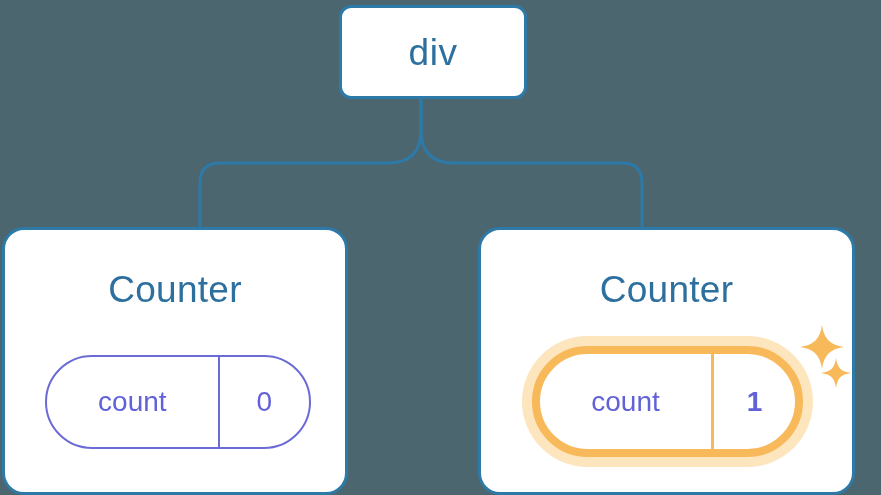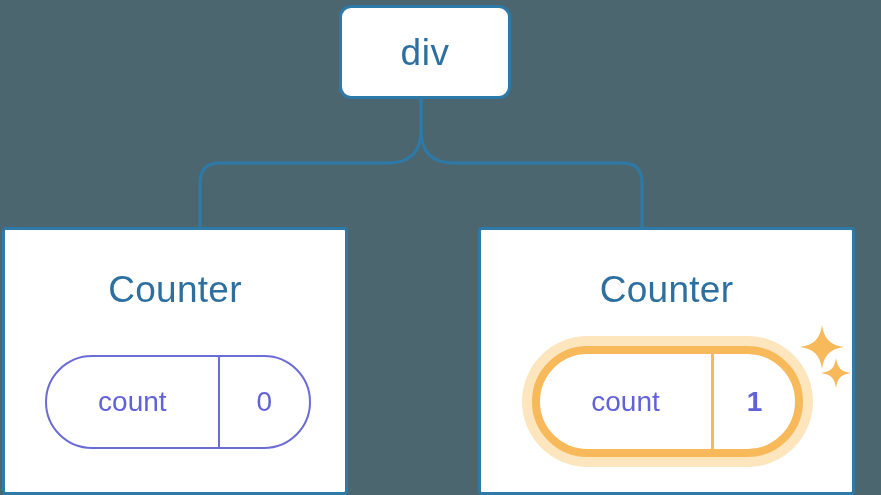--- a/index.html
+++ b/index.html
@@ -27,21 +27,21 @@
     width: 881px;
     height: 495px;
     pointer-events: none;
   }
 
   
   .node-root {
     position: absolute;
     left: 339px;
     top: 5px;
-    width: 172px;
+    width: 188px;
     height: 94px;
     box-sizing: border-box;
     background: #ffffff;
     border: 3px solid #2d7aa8;
     border-radius: 12px;
     display: flex;
     align-items: center;
     justify-content: center;
   }
   .node-root-label {
@@ -50,21 +50,21 @@
     line-height: 1;
     letter-spacing: 0.5px;
   }
 
   
   .card {
     position: absolute;
     box-sizing: border-box;
     background: #ffffff;
     border: 3px solid #2d7aa8;
-    border-radius: 4px;
+    border-radius: 22px;
     top: 227px;
     height: 268px;
   }
   #card-left  { left: 2px;   width: 346px; }
   #card-right { left: 478px; width: 377px; }
 
   .card-title {
     position: absolute;
     top: 41px;
     left: 0;

